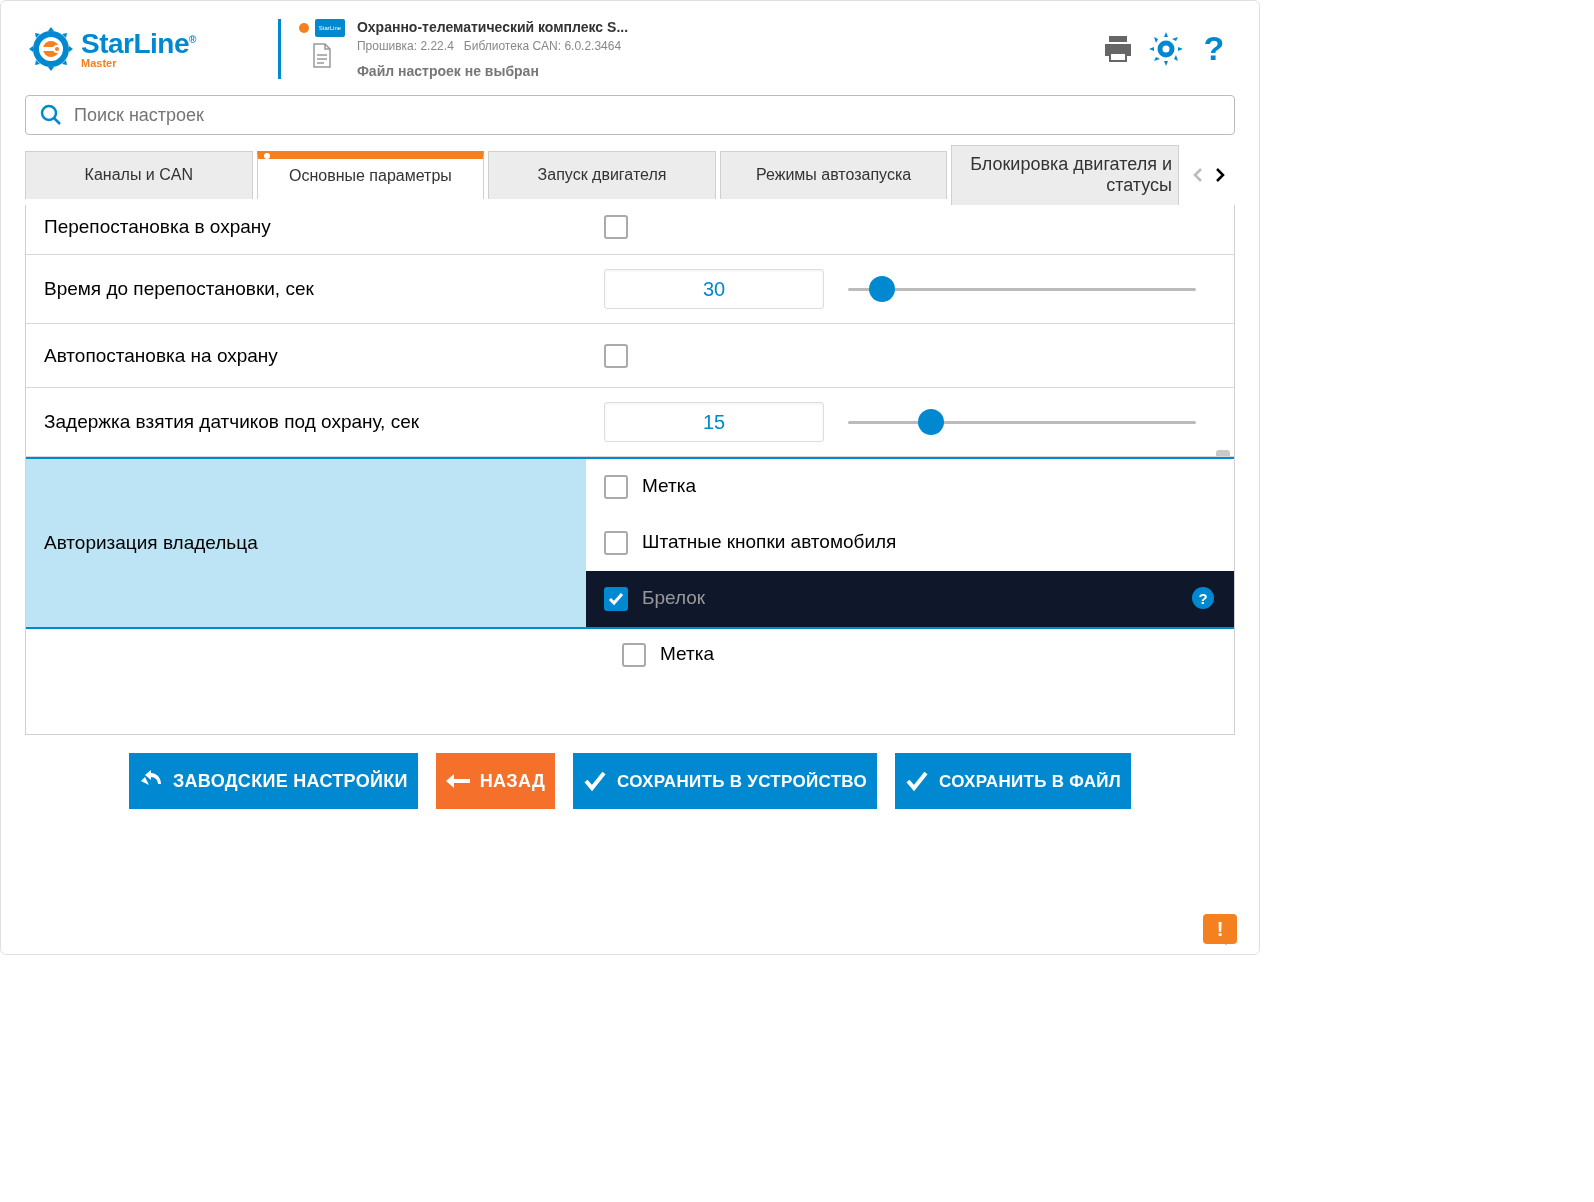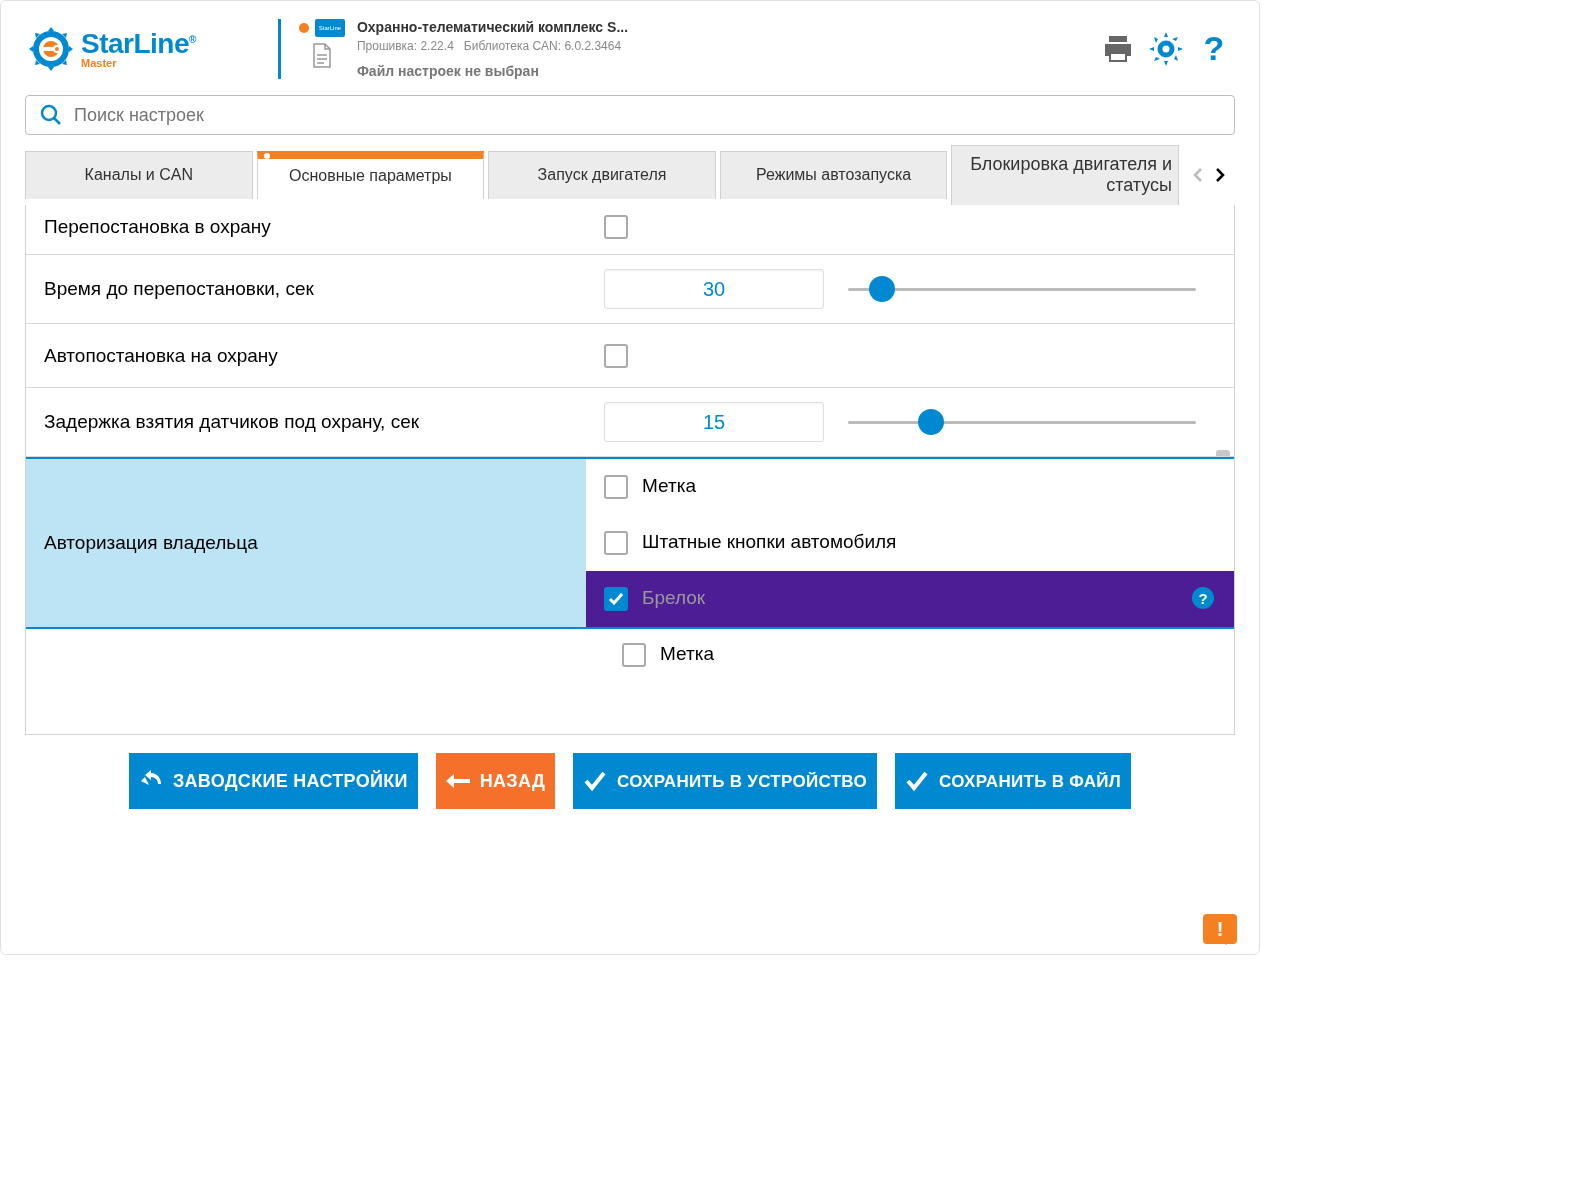--- a/index.html
+++ b/index.html
@@ -42,21 +42,21 @@
 .chk.checked{background:#0089d0;border-color:#0089d0}
 .chk.checked svg{width:18px;height:18px}
 .numbox{width:220px;height:40px;border:1px solid #ddd;border-radius:3px;text-align:center;font-size:20px;color:#0089d0;background:#fff;outline:none;box-shadow:inset 0 1px 3px rgba(0,0,0,0.06)}
 .slider{flex:1;position:relative;height:24px;display:flex;align-items:center;margin-right:20px}
 .slider-track{position:absolute;left:0;right:0;height:3px;background:#bbb;border-radius:2px}
 .slider-thumb{position:absolute;width:26px;height:26px;background:#0089d0;border-radius:50%;top:-1px;cursor:grab}
 .row.highlight{background:#bce4f5;align-items:stretch;padding:0;border-top:2px solid #0089d0;border-bottom:2px solid #0089d0}
 .row.highlight .row-label{display:flex;align-items:center;padding:14px 18px}
 .opt-list{flex:1;display:flex;flex-direction:column}
 .opt{display:flex;gap:14px;padding:16px 18px;font-size:19px;color:#000;position:relative;background:#fff}
-.opt.sel{background:#4c1d95;color:#999;font-weight:normal}
+.opt.sel{background:#0f172a;color:#999;font-weight:normal}
 .opt .chk{flex-shrink:0}
 .help-icon{position:absolute;right:20px;width:22px;height:22px;background:#0089d0;border-radius:50%;color:#fff;display:flex;align-items:center;justify-content:center;font-weight:bold;font-size:15px;cursor:pointer}
 .row.partial{padding:0 18px;min-height:auto;border-bottom:none}
 .row.partial .opt-list{flex:1;margin-left:560px}
 .row.partial .opt{padding:14px 0}
 .row.cutoff{border-bottom:none;padding-bottom:0;min-height:30px;overflow:hidden}
 .scroll-ind{position:absolute;right:4px;top:245px;width:14px;height:42px;background:#c8c8c8;border-radius:3px}
 .footer{display:flex;gap:18px;justify-content:center;padding:18px 24px}
 .fbtn{display:flex;align-items:center;justify-content:center;gap:10px;height:56px;color:#fff;font-size:18px;font-weight:bold;border:none;cursor:pointer;padding:0 10px;letter-spacing:0.3px}
 .fbtn.blue{background:#0089d0}

